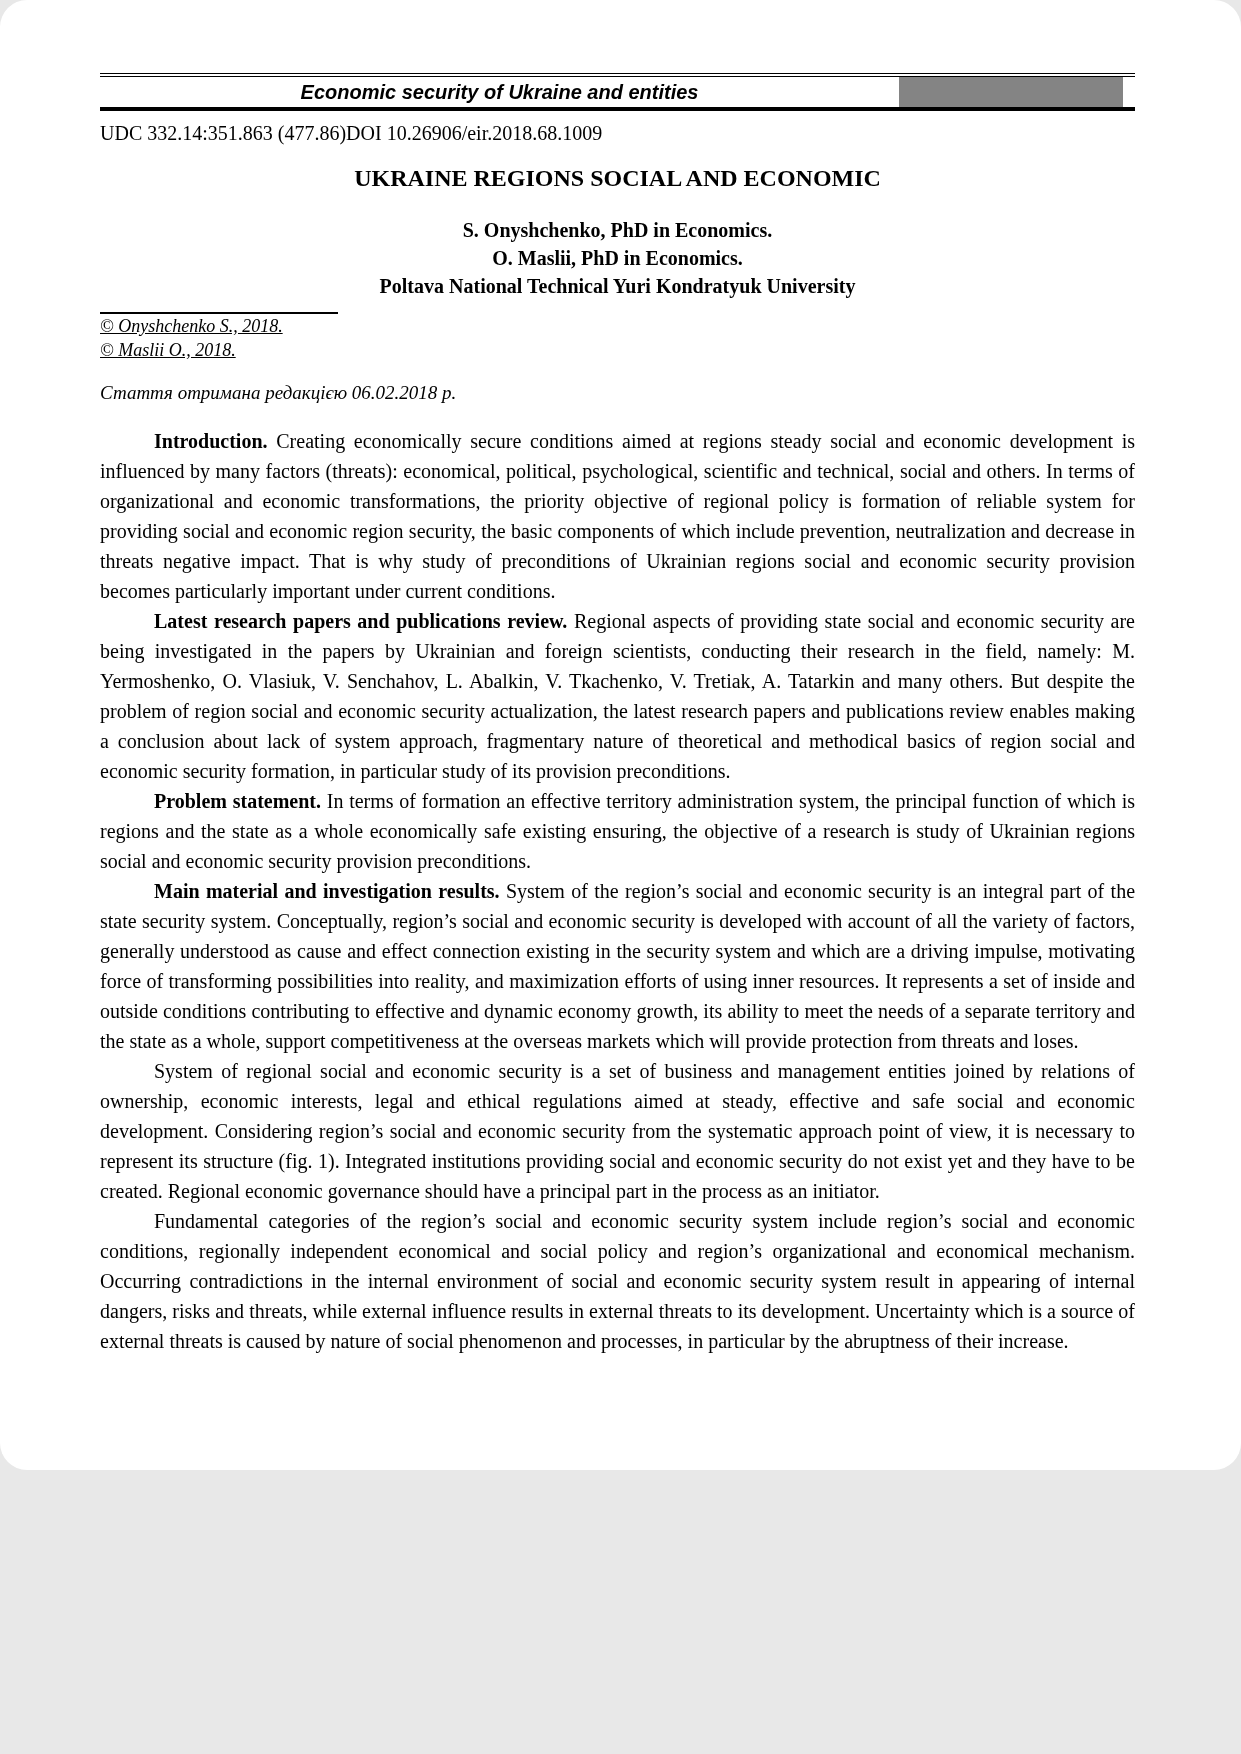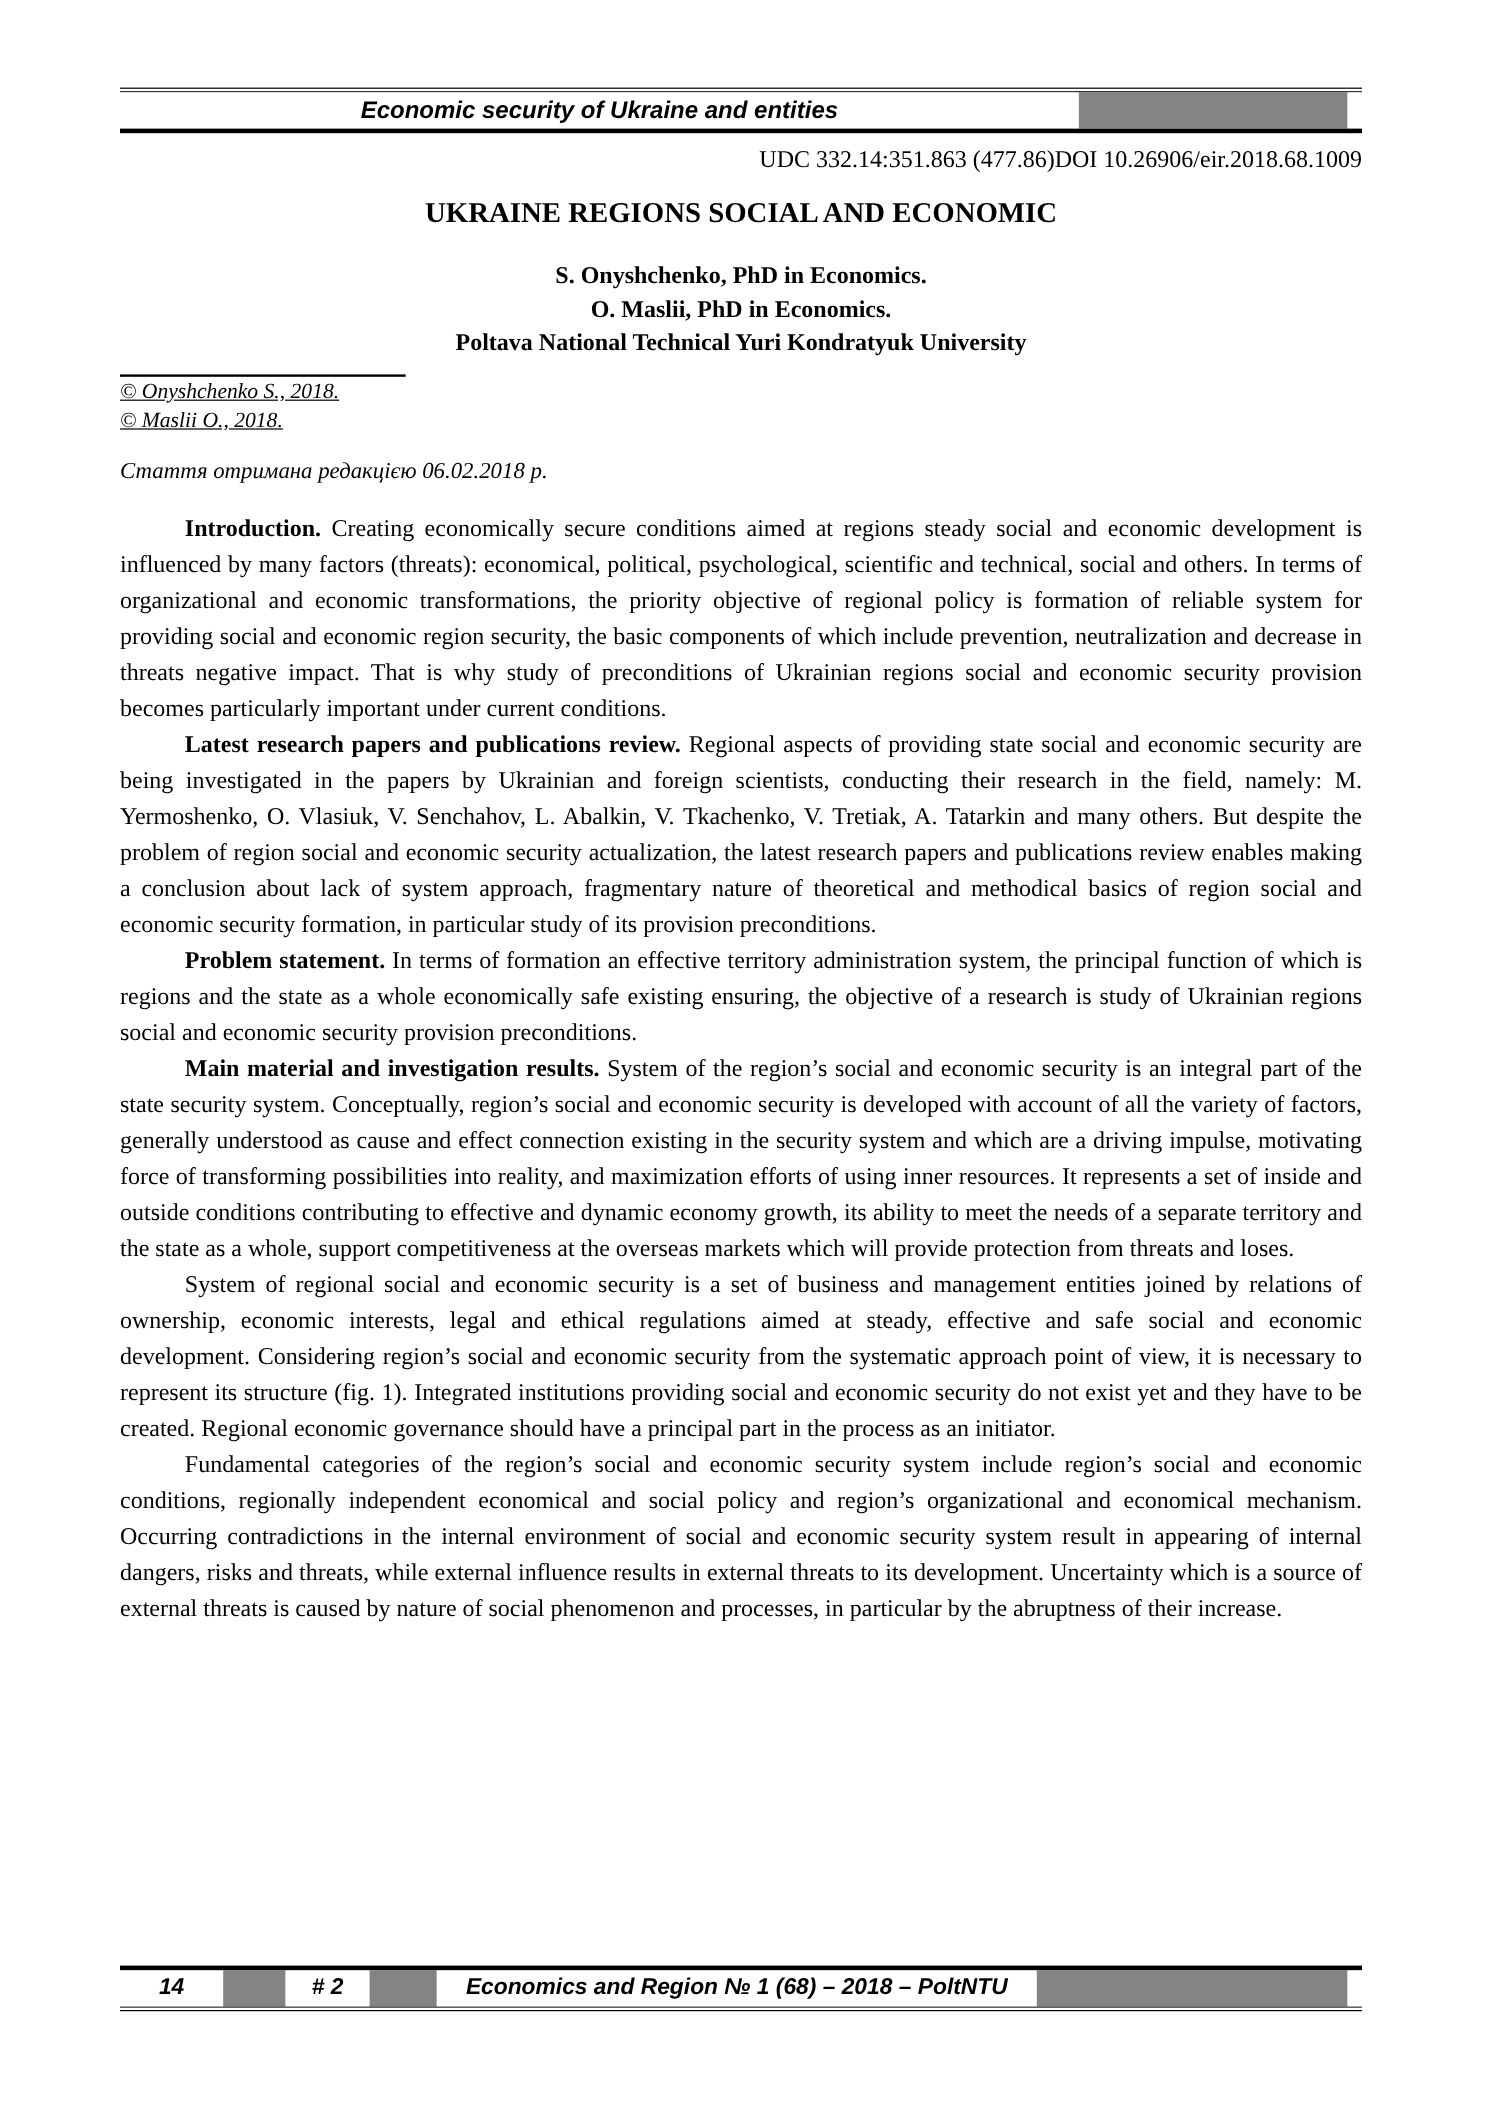--- a/index.html
+++ b/index.html
@@ -1,25 +1,26 @@
 <!DOCTYPE html>
 <html><head>
 <meta charset="utf-8">
 <style>
   html,body { margin:0; padding:0; background:#e8e8e8; }
   .page {
     position:relative;
-    width:1241px; height:1754px;
+    width:1241px; height:1470px;
     margin:0 auto;
     background:#ffffff;
     color:#000;
     font-family:"Liberation Serif", serif;
     overflow:hidden;
     box-sizing:border-box;
     padding:73px 106px 0 100px;
+    border-radius:27px;
   }
 
   
   .runhead {
     display:flex; align-items:stretch;
     border-top:4px double #000;
     border-bottom:4px solid #000;
     height:30px;
   }
   .runhead-title-cell {
@@ -28,21 +29,21 @@
     font-weight:bold; font-style:italic; font-size:20px;
     background:#fff;
   }
   .gray-cell { background:#848484; }
   .runhead-gray { width:224px; }
   .white-tail { width:12px; background:#fff; }
 
   
   .udc-row {
     margin-top:9px;
-    display:flex; justify-content:flex-end;
+    display:flex; justify-content:flex-start;
     font-size:20px; line-height:26px;
   }
 
   
   .title-block { margin-top:16px; text-align:center; font-weight:bold; font-size:24px; line-height:33px; }
   .authors-block { margin-top:21px; text-align:center; font-weight:bold; font-size:20px; line-height:28px; }
 
   
   .copyright-block { margin-top:12px;text-decoration:underline; }
   .copyright-rule { width:238px; border-top:2px solid #000; height:0; }

